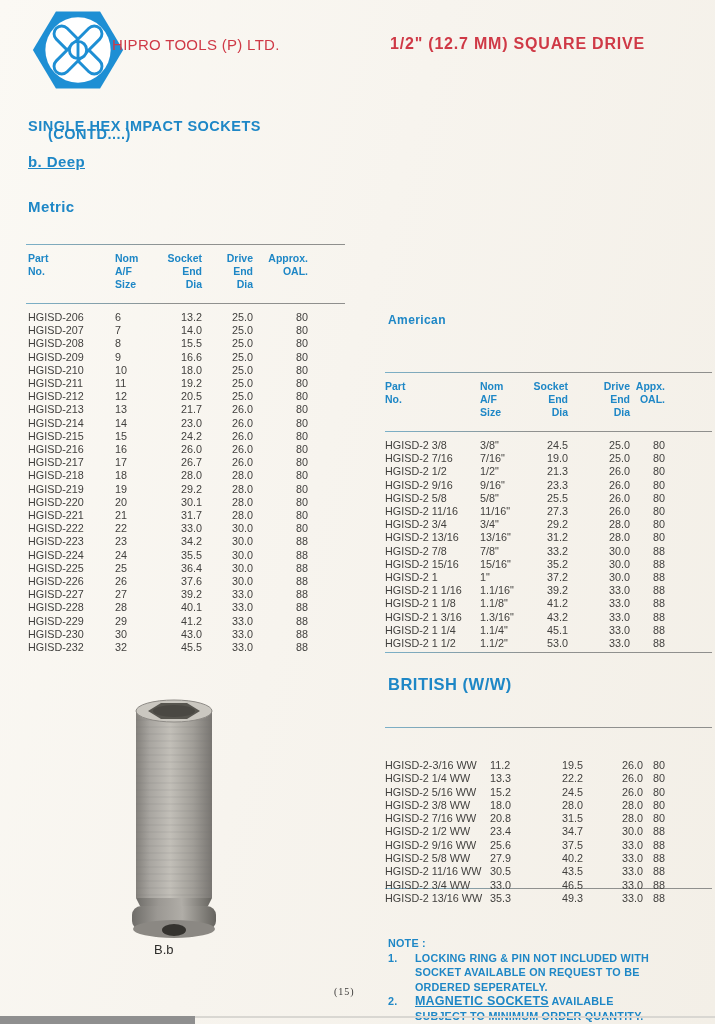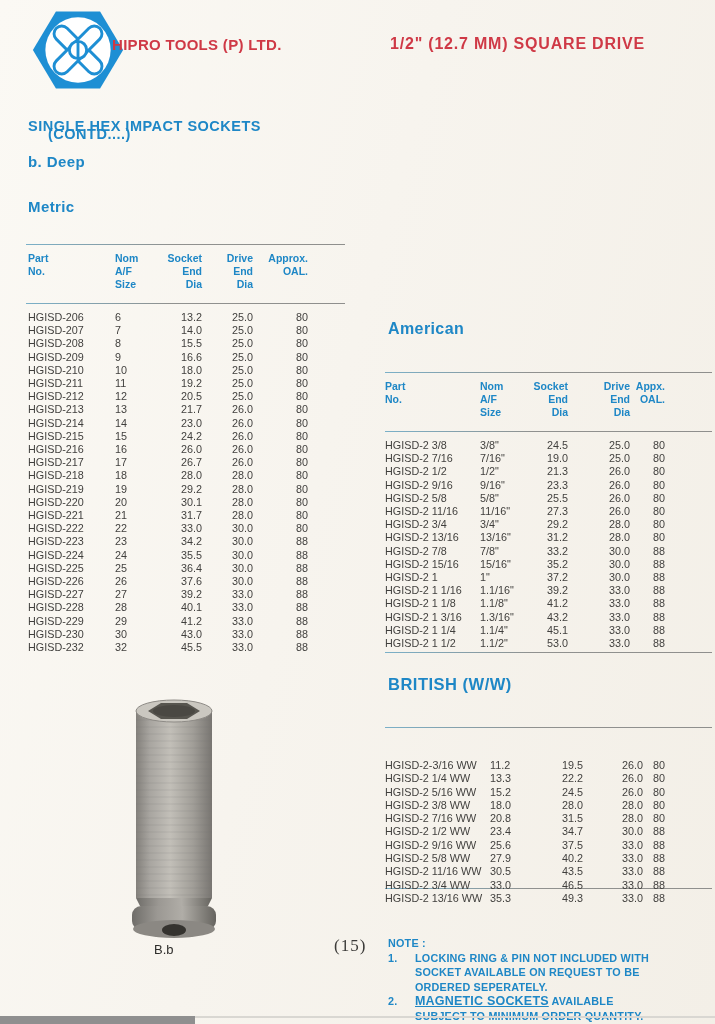--- a/index.html
+++ b/index.html
@@ -3,27 +3,27 @@
 <meta charset="utf-8">
 <style>
   html,body{margin:0;padding:0;background:#e8e6e0;}
   .page{
     position:relative;width:715px;height:1024px;overflow:hidden;
     background:linear-gradient(105deg,#fbf9f4 0%,#f7f4ee 45%,#f3efe7 100%);
     font-family:"Liberation Sans", sans-serif;
   }
   .abs{position:absolute;}
   .h-blue{color:#1e87c6;font-weight:bold;}
-  .company{left:112px;top:36px;color:#cf3946;font-weight:bold;font-size:15px;letter-spacing:.3px;}
+  .company{left:112px;top:36px;color:#cf3946;font-weight:normal;font-size:15px;letter-spacing:.3px;}
   .drive-spec{left:390px;top:35px;color:#cf3946;font-weight:bold;font-size:16px;letter-spacing:.8px;}
   .sec-title{left:28px;top:118px;font-size:14.5px;letter-spacing:.5px;}
   .sec-contd{left:28px;top:126px;font-size:14.5px;letter-spacing:.5px;margin-left:20px;}
-  .subsec{left:28px;top:153px;font-size:15px;letter-spacing:.4px;}
+  .subsec{left:28px;top:153px;font-size:15px;letter-spacing:.4px;text-decoration:underline;}
   .metric-h{left:28px;top:198px;font-size:15px;letter-spacing:.4px;}
-  .american-h{left:388px;top:320px;font-size:16px;letter-spacing:.4px;}
+  .american-h{left:388px;top:313px;font-size:12px;letter-spacing:.4px;}
   .british-h{left:388px;top:675px;font-size:16.5px;letter-spacing:.5px;}
 
   .rule{height:1px;background:linear-gradient(90deg,#7ab0c8 0%,#90918f 45%,#8f8f8d 100%);}
 
   table.data-table{border-collapse:collapse;table-layout:fixed;width:280px;}
   table.data-table th{
     color:#1e87c6;font-weight:bold;font-size:10.5px;line-height:13px;
     white-space:pre-line;vertical-align:top;padding:4px 0 12px 0;
   }
   table.data-table td{
@@ -40,22 +40,22 @@
   table.british td{height:13.3px;line-height:13.3px;}
 
   .note-box{left:388px;top:906px;width:275px;color:#1e87c6;font-weight:bold;
     font-size:10.8px;line-height:14.5px;letter-spacing:.2px;margin-top:30px;}
   .note-item{display:flex;}
   .note-num{width:27px;flex:none;}
   .note-text{width:238px;}
   .u-big{text-decoration:underline;font-size:12.5px;}
 
   .fig-label{left:154px;top:942px;color:#2e2d2b;font-weight:normal;font-size:13px;}
-  .page-num{left:334px;top:936px;font-family:"Liberation Serif",serif;
-    font-size:17px;color:#3c3b39;letter-spacing:1px;}
+  .page-num{left:334px;top:986px;font-family:"Liberation Serif",serif;
+    font-size:10px;color:#3c3b39;letter-spacing:1px;}
 
   .scan-strip{left:0;top:1016px;width:195px;height:8px;background:#8f8f8f;}
   .scan-strip2{left:195px;top:1016px;width:520px;height:2px;background:#d9d7d2;}
 </style>
 </head>
 <body>
 
 <div class="page">
 
   <div class="abs" style="left:30px;top:6px;">

